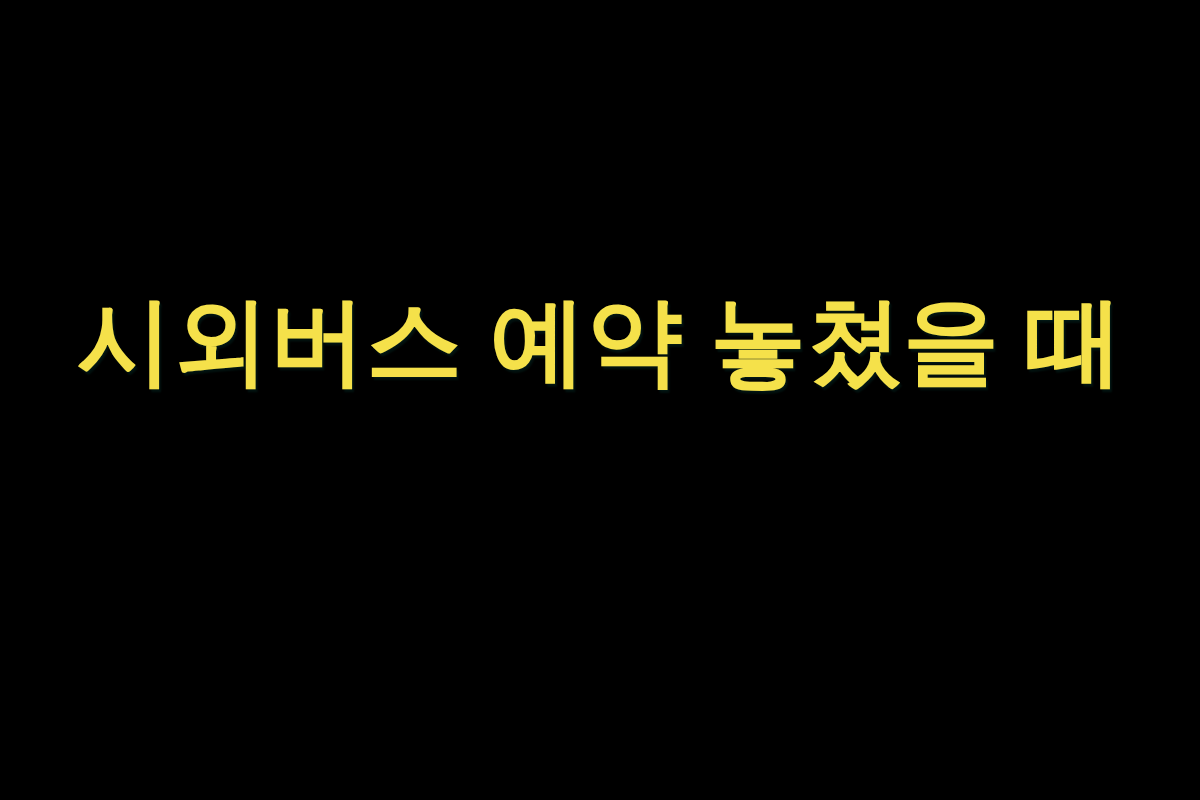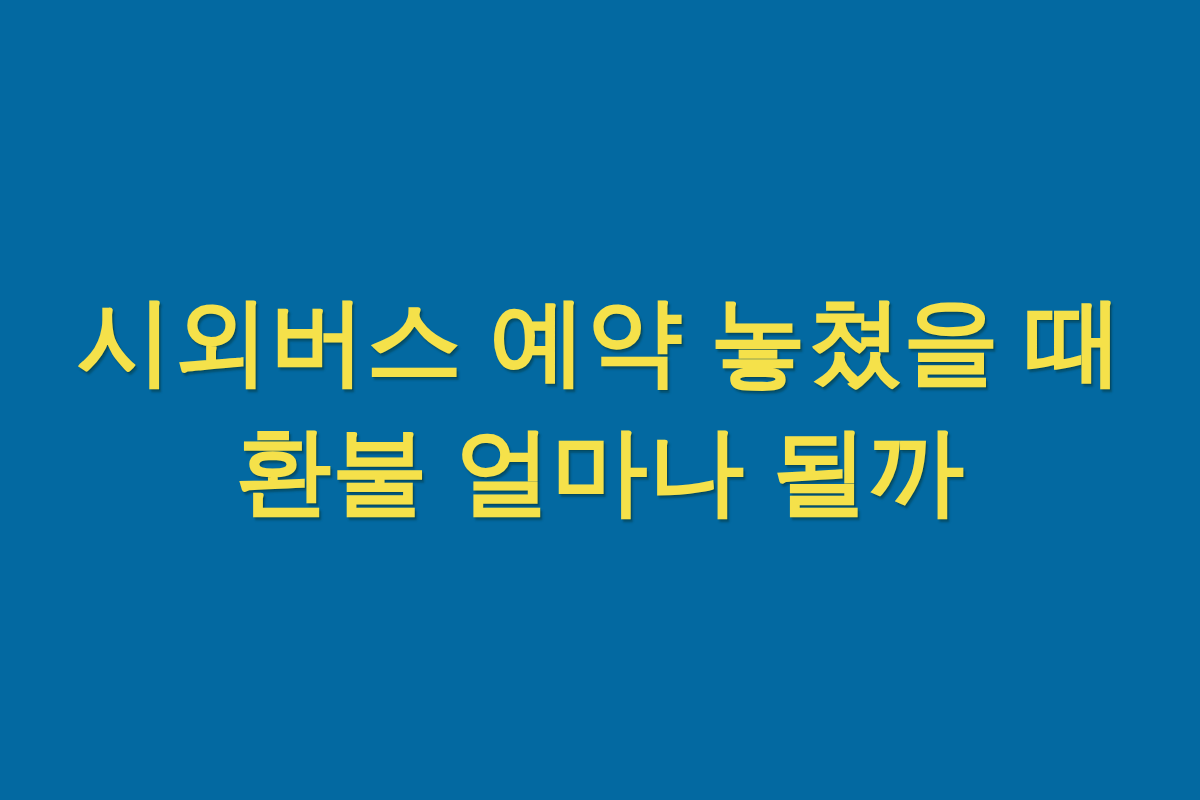--- a/index.html
+++ b/index.html
@@ -60,23 +60,22 @@
     font-size: 96px;
   }
 
   .headline-line--secondary {
     font-size: 96px;
   }
 </style>
 </head>
 <body>
 
-<div class="thumbnail-canvas" style="background-color: #0369a1;">
+<div class="thumbnail-canvas" style="background-color: #000000;">
 
   <div class="headline-block">
 
     <span class="headline-line headline-line--primary" style="color: rgb(245, 225, 74);">시외버스 예약 놓쳤을 때</span>
 
-    <span class="headline-line headline-line--secondary" style="color: rgb(245, 225, 74);">환불 얼마나 될까</span>
 
   </div>
 
 </div>
 
 </body></html>

